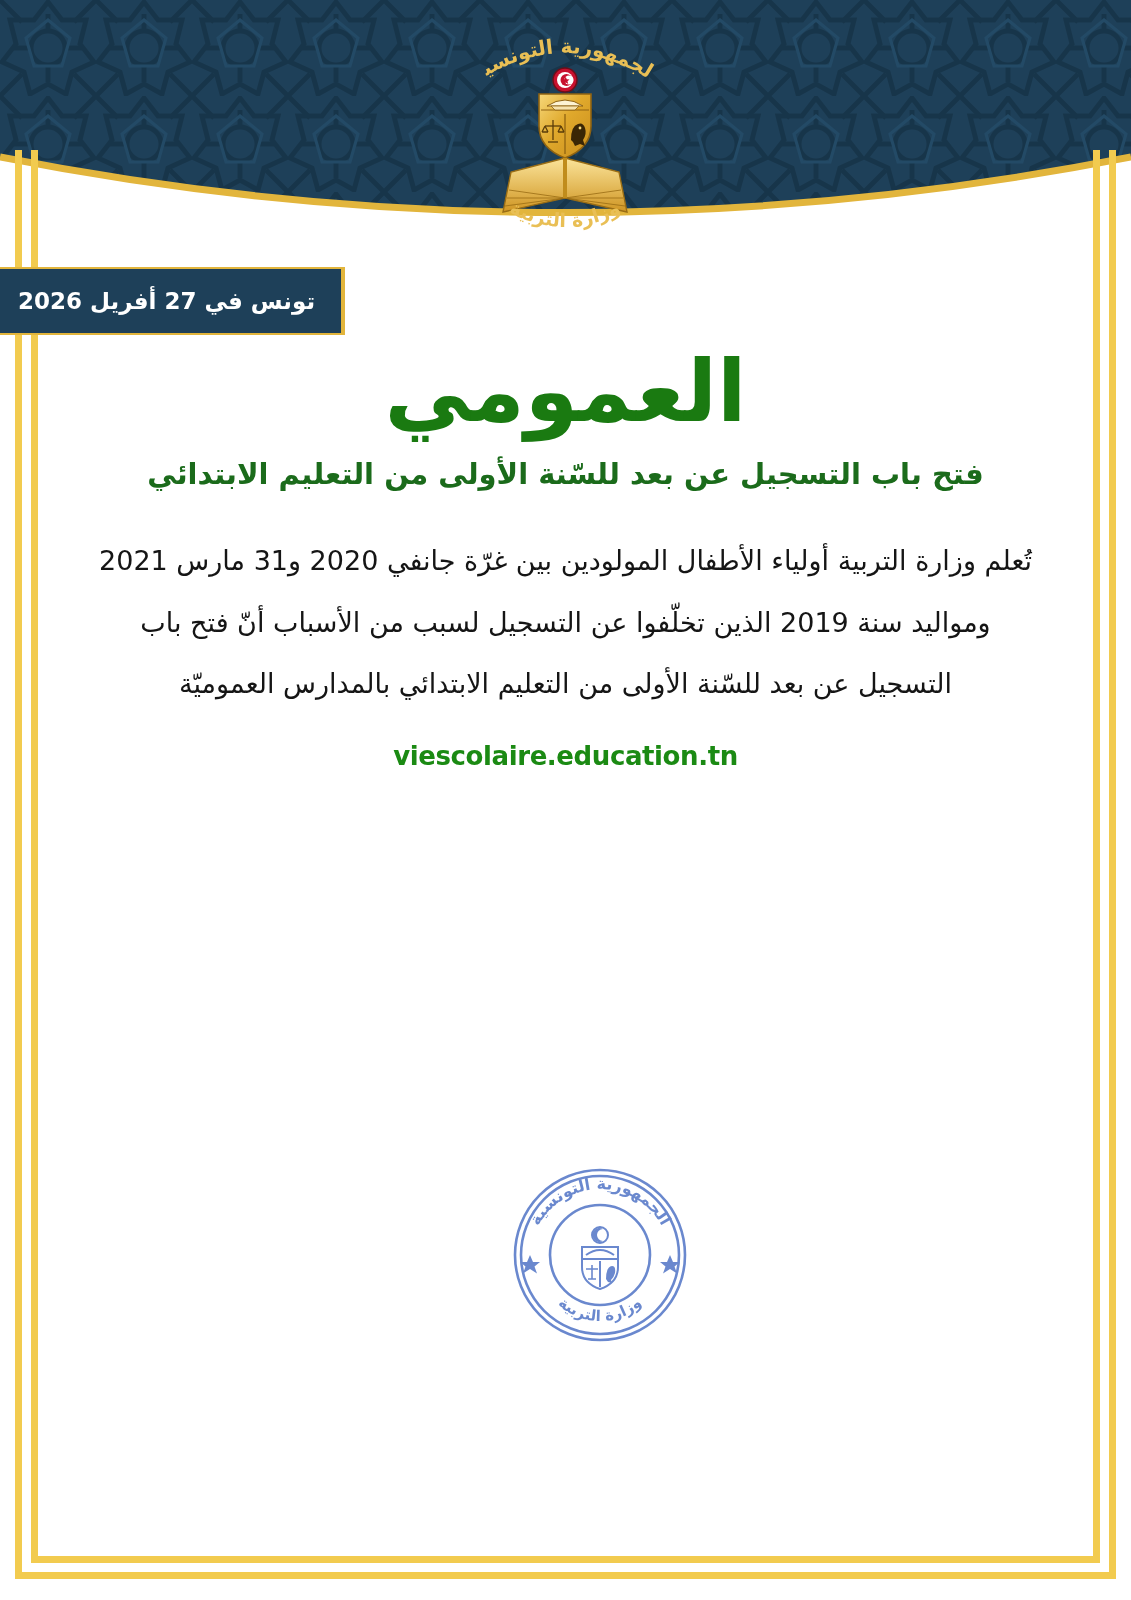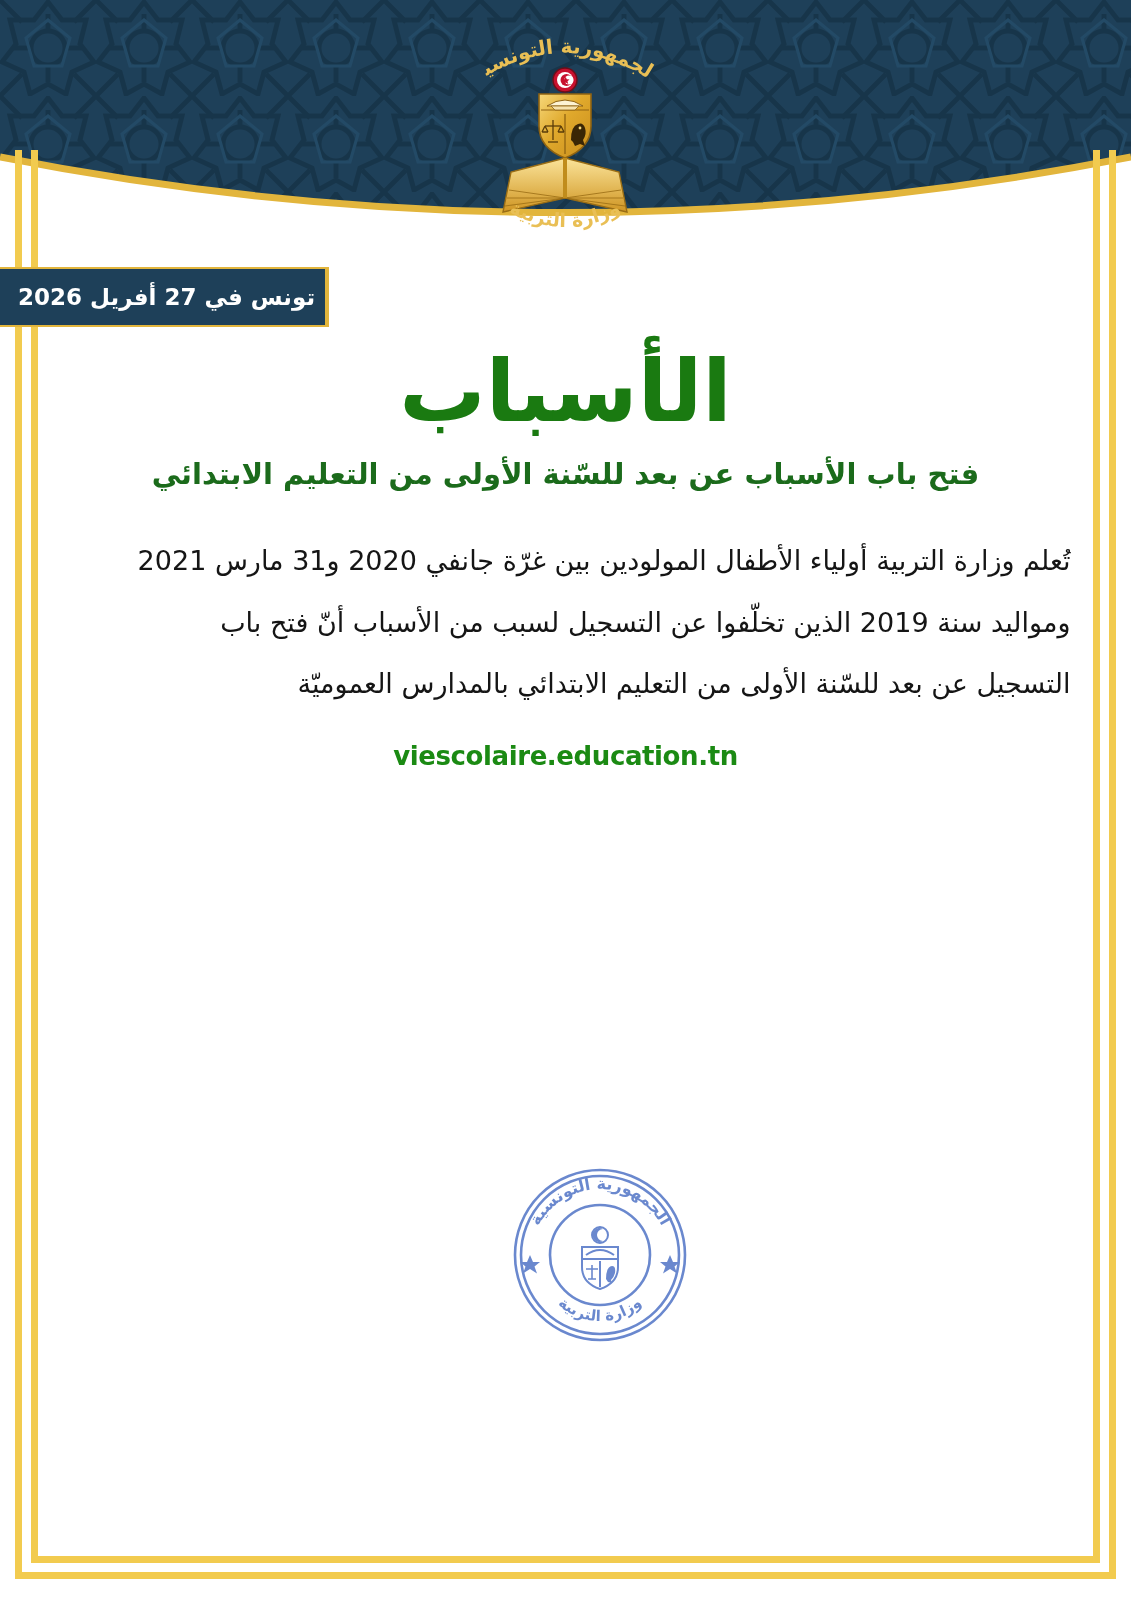--- a/index.html
+++ b/index.html
@@ -70,31 +70,31 @@
     width: 200px;
     height: 215px;
     z-index: 4;
   }
 
   
   .date-banner {
     position: absolute;
     left: 0;
     top: 267px;
-    height: 60px;
+    height: 68px;
     min-width: 316px;
     background: #1e4059;
     border-right: 4px solid #e2b53c;
     border-top: 2px solid #e2b53c;
     border-bottom: 2px solid #e2b53c;
     box-sizing: border-box;
     display: flex;
     align-items: center;
     justify-content: center;
-    padding: 0 10px 0 18px;
+    padding: 0 26px 0 18px;
     z-index: 6;
   }
   .date-banner-text {
     color: #ffffff;
     font-size: 23px;
     font-weight: bold;
     letter-spacing: 0px;
     white-space: nowrap;
     direction: rtl;
   }
@@ -126,21 +126,21 @@
     margin: 0 auto;
     max-width: 880px;
   }
 
   .doc-body {
     color: #151515;
     font-size: 27px;
     line-height: 2.28;
     margin: 34px auto 0 auto;
     max-width: 1010px;
-    text-align: right;
+    text-align: center;
   }
   .doc-body .line {
     display: block;
     white-space: nowrap;
   }
 
   .doc-link {
     color: #1b8a13;
     font-size: 26px;
     font-weight: bold;
@@ -251,24 +251,24 @@
 
   <div class="frame-outer"></div>
   <div class="frame-inner"></div>
 
   <div class="date-banner">
     <span class="date-banner-text">تونس في 27 أفريل 2026</span>
   </div>
 
   <div class="content">
 
-    <h1 class="doc-title">الأسباب</h1>
+    <h1 class="doc-title">العمومي</h1>
 
     <div class="doc-subtitle">
-      <div>فتح باب الأسباب عن بعد للسّنة الأولى من التعليم الابتدائي</div>
+      <div>فتح باب التسجيل عن بعد للسّنة الأولى من التعليم الابتدائي</div>
     </div>
 
     <div class="doc-body">
       <span class="line">تُعلم وزارة التربية أولياء الأطفال المولودين بين غرّة جانفي 2020 و31 مارس 2021</span>
       <span class="line">ومواليد سنة 2019 الذين تخلّفوا عن التسجيل لسبب من الأسباب أنّ فتح باب</span>
       <span class="line">التسجيل عن بعد للسّنة الأولى من التعليم الابتدائي بالمدارس العموميّة</span>
     </div>
 
     <a class="doc-link" href="#">viescolaire.education.tn</a>
   </div>

